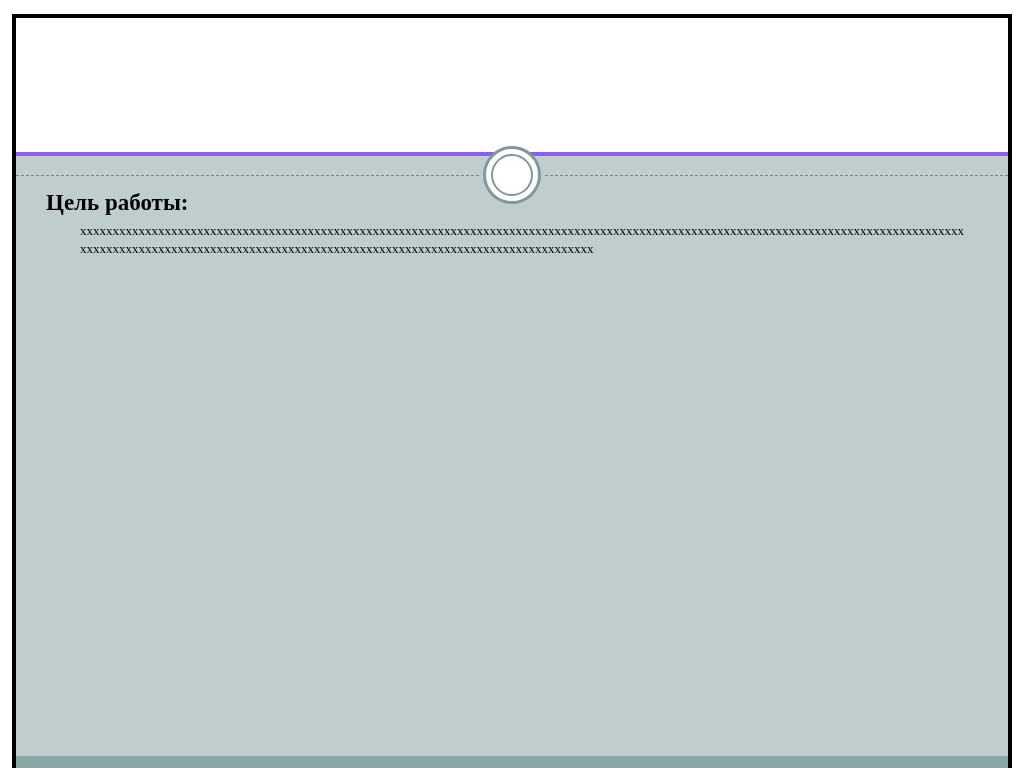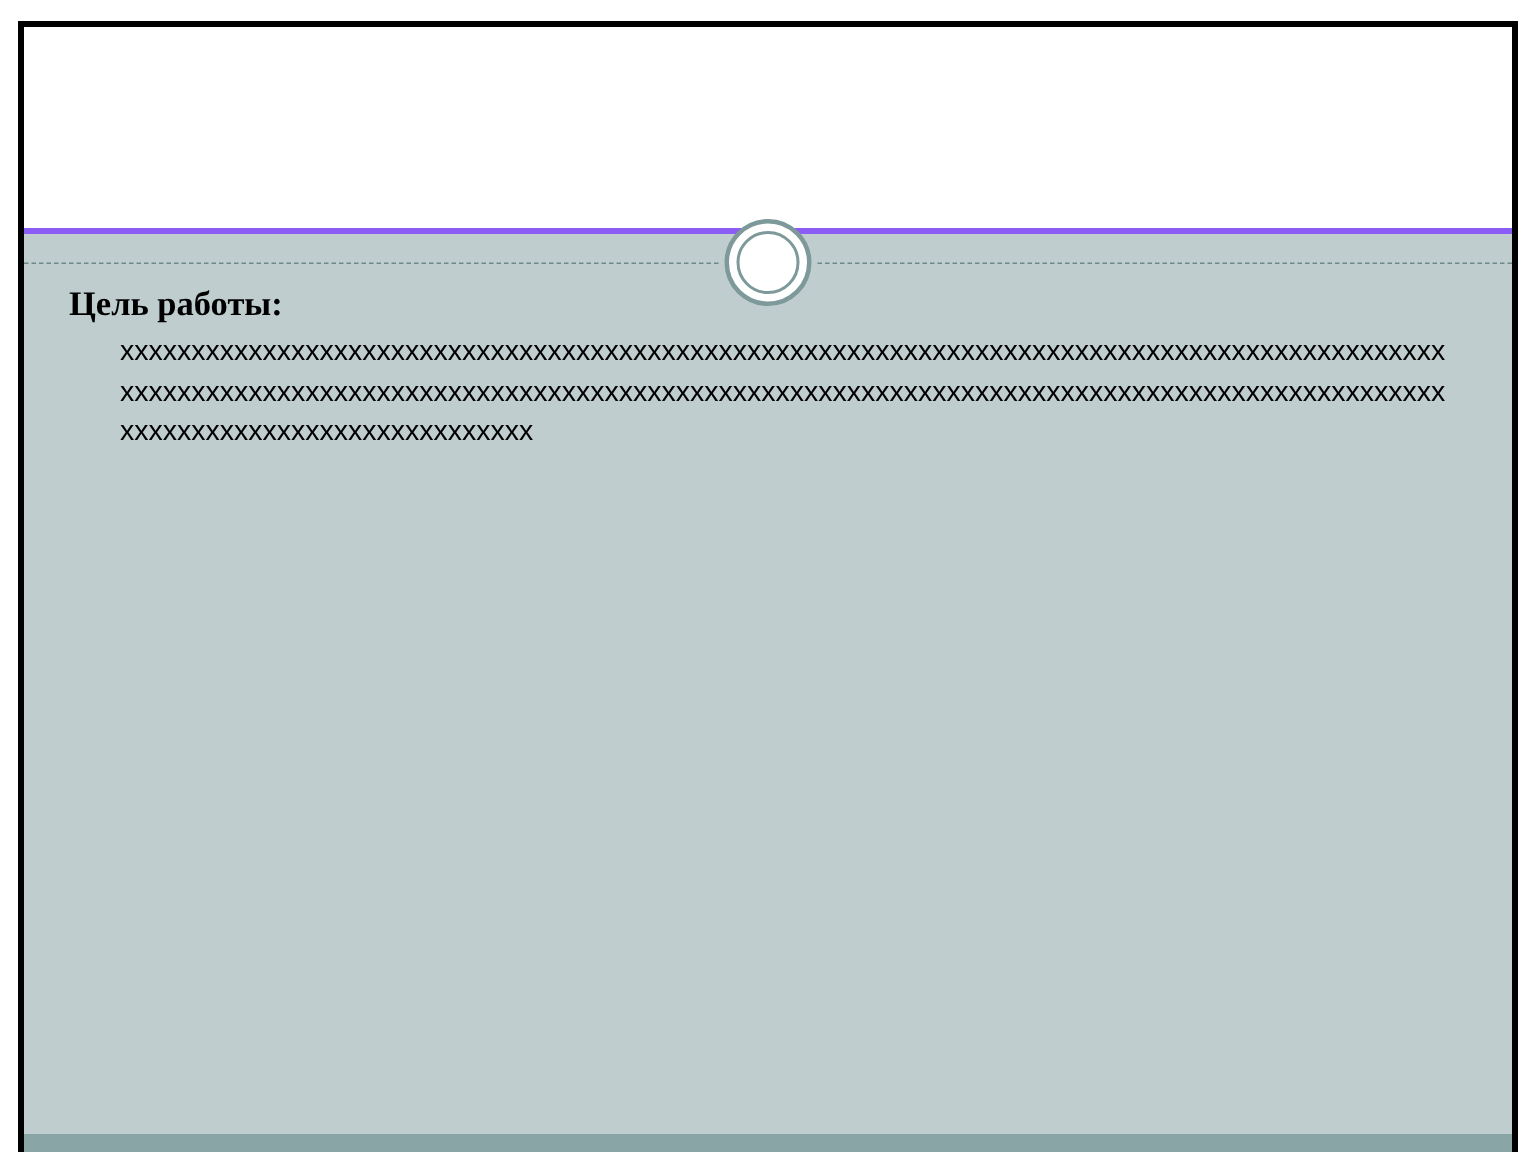--- a/index.html
+++ b/index.html
@@ -75,23 +75,23 @@
       padding: 34px 30px 20px 30px;
     }
     .heading {
       font-size: 23px;
       font-weight: bold;
       color: #000000;
       font-family: Georgia, 'Times New Roman', serif;
       margin-bottom: 6px;
     }
     .body-text {
-      font-size: 19px;
+      font-size: 13px;
       color: #000000;
-      font-family: Liberation Sans, sans-serif;
+      font-family: Liberation Serif, serif;
       line-height: 1.4;
       padding-left: 34px;
       word-break: break-all;
       max-width: 920px;
     }
     .footer-bar {
       position: absolute;
       bottom: 0;
       left: 0;
       right: 0;

